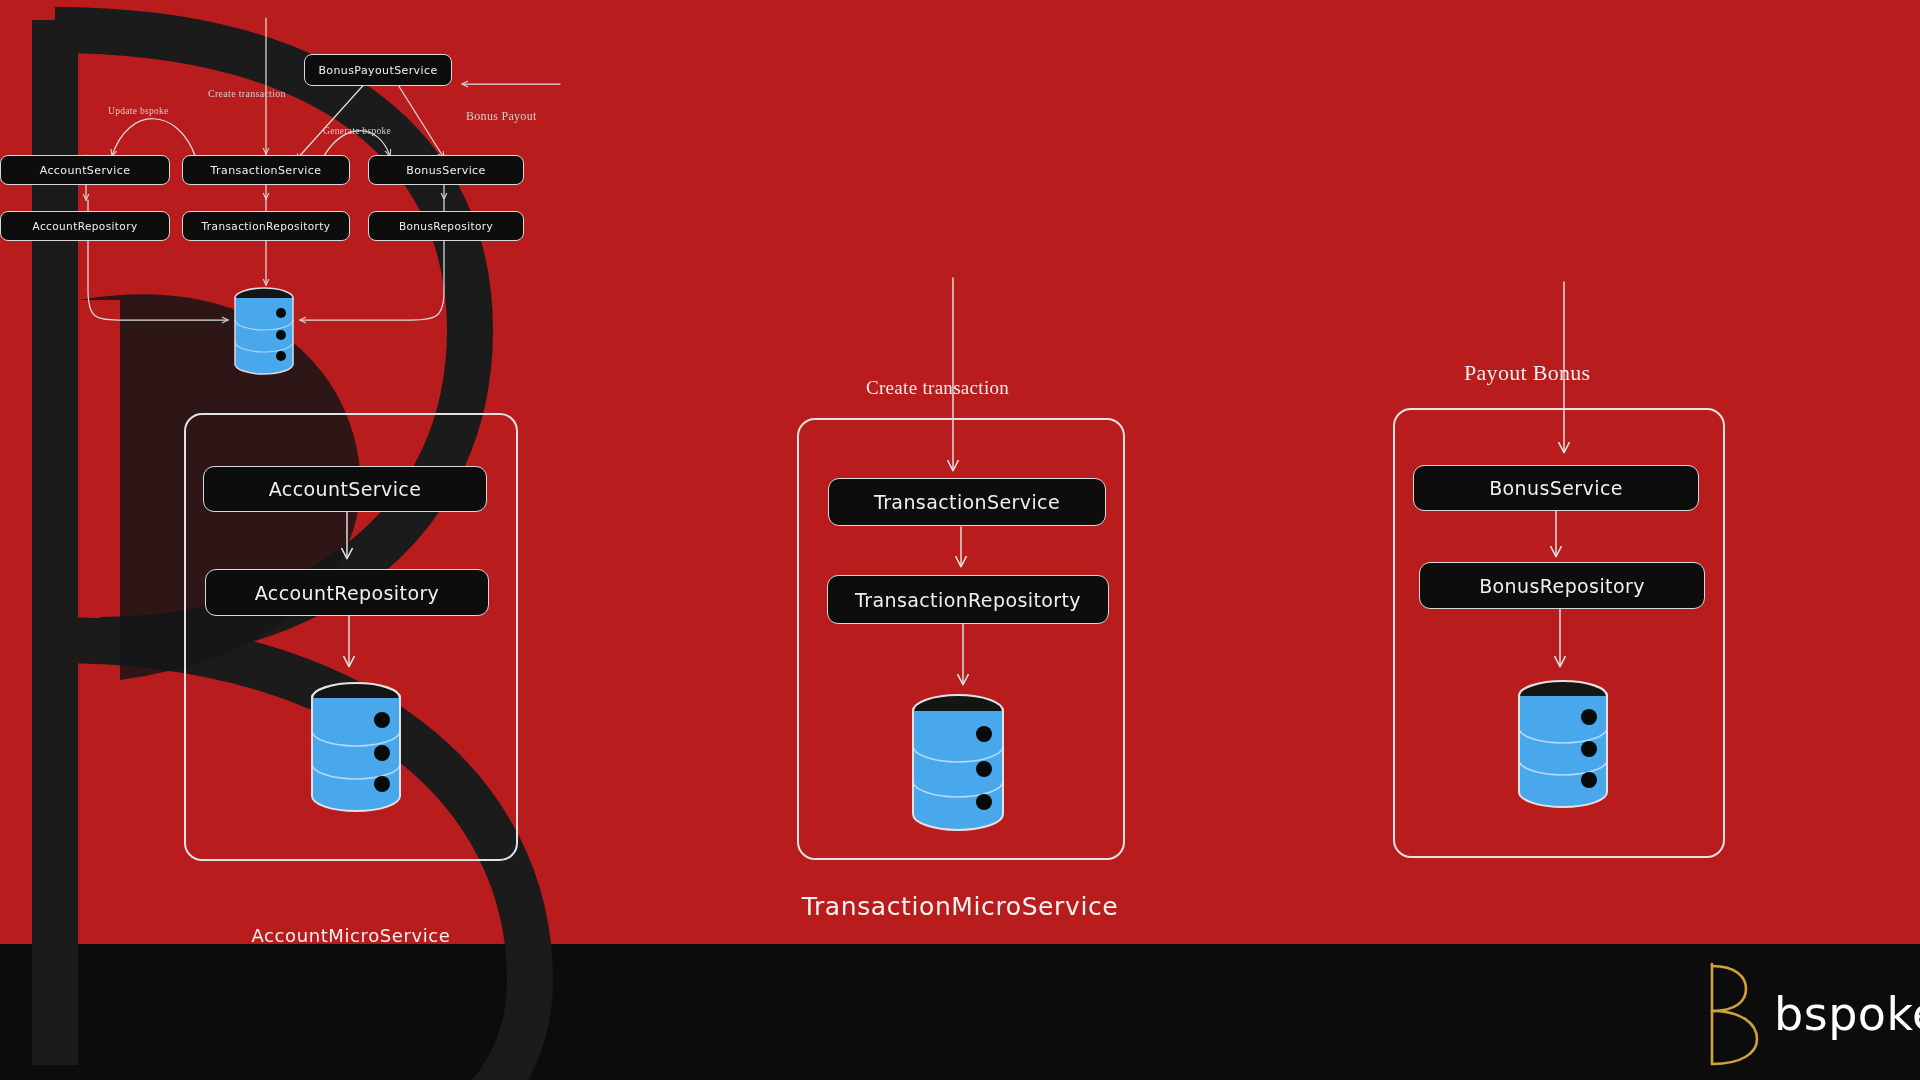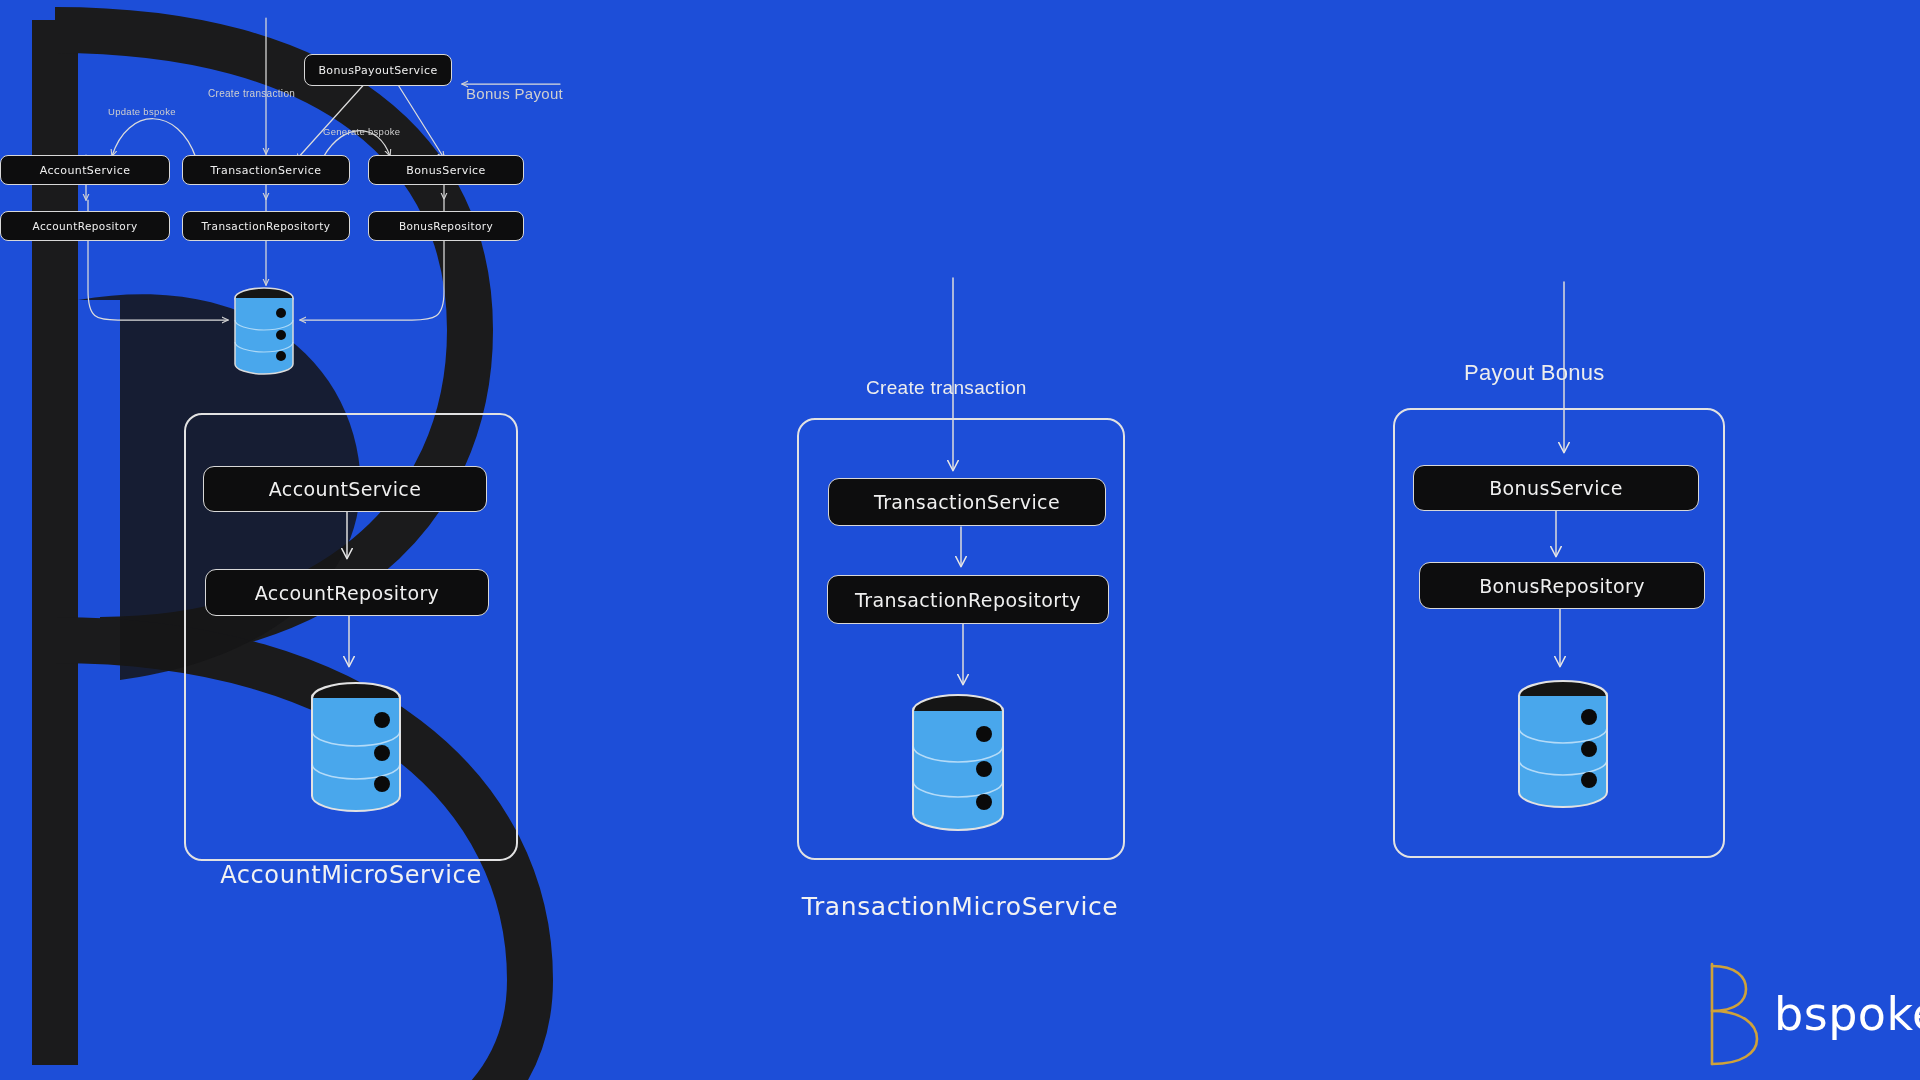--- a/index.html
+++ b/index.html
@@ -2,21 +2,21 @@
 <html><head>
 <meta charset="utf-8">
 <style>
   * { margin:0; padding:0; box-sizing:border-box; }
   html, body {
     width:1920px; height:1080px;
     background:#0c0c0d;
     overflow:hidden;
     font-family:"DejaVu Sans", sans-serif;
   }
-  #stage { position:relative; width:1920px; height:1080px; background:#1d4ed8; }
+  #stage { position:relative; width:1920px; height:944px; background:#b91c1c; }
 
   
   #watermark { position:absolute; inset:0; pointer-events:none; }
 
   
   #wires { position:absolute; inset:0; pointer-events:none; }
 
   
   .node {
     position:absolute;
@@ -45,21 +45,21 @@
     white-space:nowrap;
     font-family:"DejaVu Sans", sans-serif;
     letter-spacing:.6px;
   }
 
   
   .edge-label {
     position:absolute;
     color:#ededed;
     white-space:nowrap;
-    font-family:Liberation Sans, sans-serif;
+    font-family:Liberation Serif, serif;
     letter-spacing:.3px;
   }
   .edge-label.tiny { color:#cfcfcf; }
 
   
   .db { position:absolute; }
 
   
   #logo { position:absolute; display:flex; align-items:center; gap:12px; }
   #logo-word {
@@ -166,21 +166,21 @@
     <ellipse cx="36" cy="13" rx="29" ry="10" fill="#151515" stroke="#dcdcdc" stroke-width="1.6"></ellipse>
     <path d="M 7 13 L 7 79 A 29 10 0 0 0 65 79 L 65 13" fill="#49a7ec" stroke="#dcdcdc" stroke-width="1.5"></path>
     <path d="M 7 35 A 29 10 0 0 0 65 35" fill="none" stroke="#cfe9fb" stroke-width="1.1" opacity=".75"></path>
     <path d="M 7 57 A 29 10 0 0 0 65 57" fill="none" stroke="#cfe9fb" stroke-width="1.1" opacity=".75"></path>
     <circle cx="53" cy="28" r="5" fill="#0a0a0a"></circle>
     <circle cx="53" cy="50" r="5" fill="#0a0a0a"></circle>
     <circle cx="53" cy="71" r="5" fill="#0a0a0a"></circle>
   </svg>
 
   <div class="edge-label tiny" style="left:208px; top:88px; font-size:10px;">Create transaction</div>
-  <div class="edge-label tiny" style="left:466px; top:85px; font-size:15px;">Bonus Payout</div>
+  <div class="edge-label tiny" style="left:466px; top:109px; font-size:12px;">Bonus Payout</div>
   <div class="edge-label tiny" style="left:108px; top:106px; font-size:9.5px;">Update bspoke</div>
   <div class="edge-label tiny" style="left:323px; top:126px; font-size:9.5px;">Generate bspoke</div>
 
   <div class="panel" style="left:184px; top:413px; width:334px; height:448px;"></div>
 
   <div class="node" style="left:203px; top:466px; width:284px; height:46px; font-size:19px;">
     <span>AccountService</span>
   </div>
   <div class="node" style="left:205px; top:569px; width:284px; height:47px; font-size:19px;">
     <span>AccountRepository</span>
@@ -189,21 +189,21 @@
   <svg class="db" style="left:302px; top:678px; width:108px; height:140px;" viewBox="0 0 108 140">
     <ellipse cx="54" cy="20" rx="44" ry="15" fill="#151515" stroke="#e2e2e2" stroke-width="2.2"></ellipse>
     <path d="M 10 20 L 10 118 A 44 15 0 0 0 98 118 L 98 20" fill="#49a7ec" stroke="#e2e2e2" stroke-width="2"></path>
     <path d="M 10 53 A 44 15 0 0 0 98 53" fill="none" stroke="#cfe9fb" stroke-width="1.6" opacity=".8"></path>
     <path d="M 10 86 A 44 15 0 0 0 98 86" fill="none" stroke="#cfe9fb" stroke-width="1.6" opacity=".8"></path>
     <circle cx="80" cy="42" r="8" fill="#0a0a0a"></circle>
     <circle cx="80" cy="75" r="8" fill="#0a0a0a"></circle>
     <circle cx="80" cy="106" r="8" fill="#0a0a0a"></circle>
   </svg>
 
-  <div class="panel-label" style="left:184px; top:861px; width:334px; font-size:24px;">AccountMicroService</div>
+  <div class="panel-label" style="left:184px; top:925px; width:334px; font-size:18px;">AccountMicroService</div>
 
   <div class="edge-label" style="left:866px; top:377px; font-size:19px;">Create transaction</div>
 
   <div class="panel" style="left:797px; top:418px; width:328px; height:442px;"></div>
 
   <div class="node" style="left:828px; top:478px; width:278px; height:48px; font-size:19px;">
     <span>TransactionService</span>
   </div>
   <div class="node" style="left:827px; top:575px; width:282px; height:49px; font-size:19px;">
     <span>TransactionRepositorty</span>

